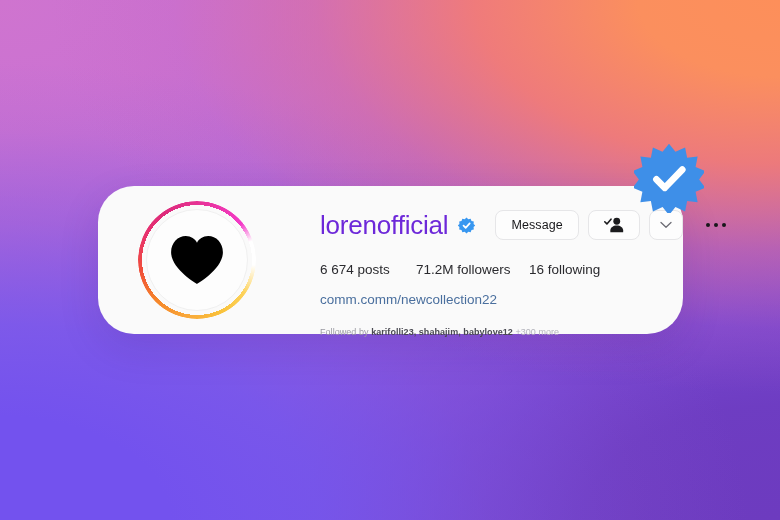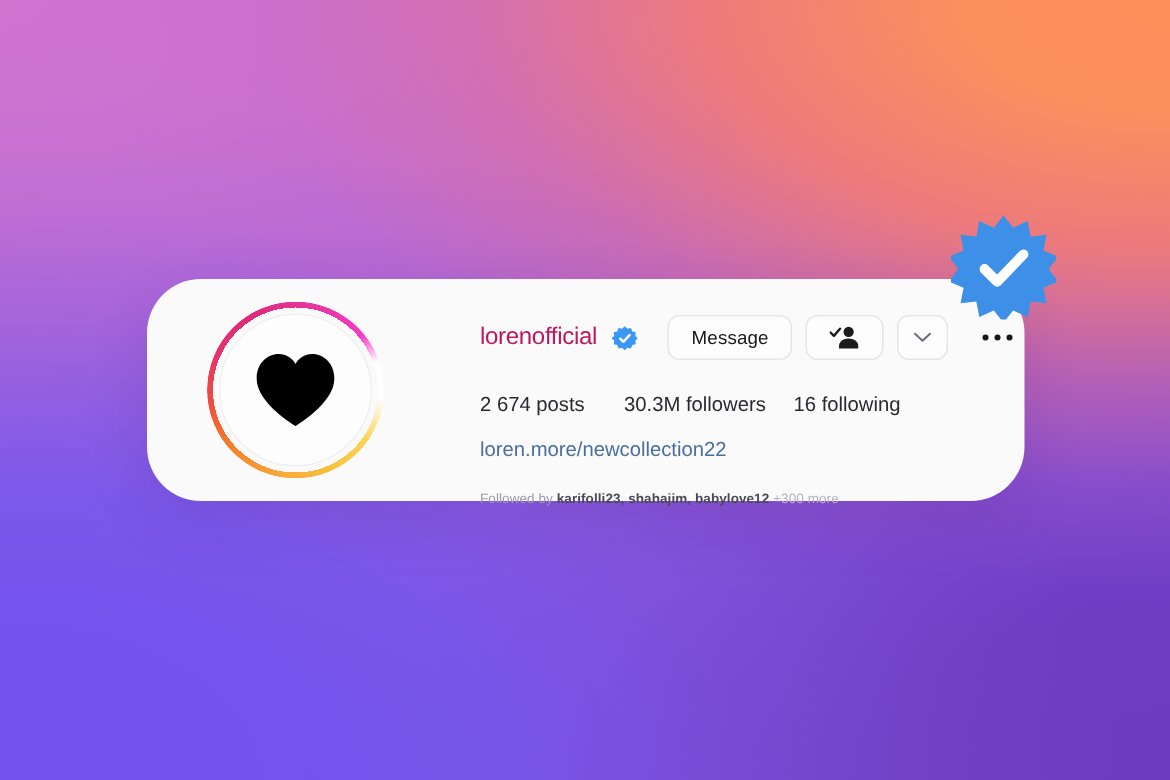--- a/index.html
+++ b/index.html
@@ -101,23 +101,23 @@
     top: 22px;
     right: 24px;
   }
 
   .name-row {
     display: flex;
     align-items: center;
     height: 34px;
   }
   .username {
-    font-size: 16px;
+    font-size: 26px;
     font-weight: 400;
-    color: #be185d;
+    color: #6d28d9;
     letter-spacing: -0.2px;
     line-height: 1;
   }
   .mini-badge {
     margin-left: 10px;
     width: 17px;
     height: 17px;
     flex: 0 0 auto;
     display: block;
   }
@@ -249,26 +249,26 @@
         <div class="dots">
           <i></i>
           <i></i>
           <i></i>
         </div>
 
       </div>
     </div>
 
     <div class="stats">
-      <span class="stat">2 674 posts</span>
-      <span class="stat">30.3M followers</span>
+      <span class="stat">6 674 posts</span>
+      <span class="stat">71.2M followers</span>
       <span class="stat">16 following</span>
     </div>
 
-    <a class="link" href="#">loren.more/newcollection22</a>
+    <a class="link" href="#">comm.comm/newcollection22</a>
 
     <div class="followed">
       <span>Followed by</span>
       <b>karifolli23, shahajim, babylove12</b>
       <span class="more">+300 more</span>
     </div>
 
   </div>
 </div>
 

